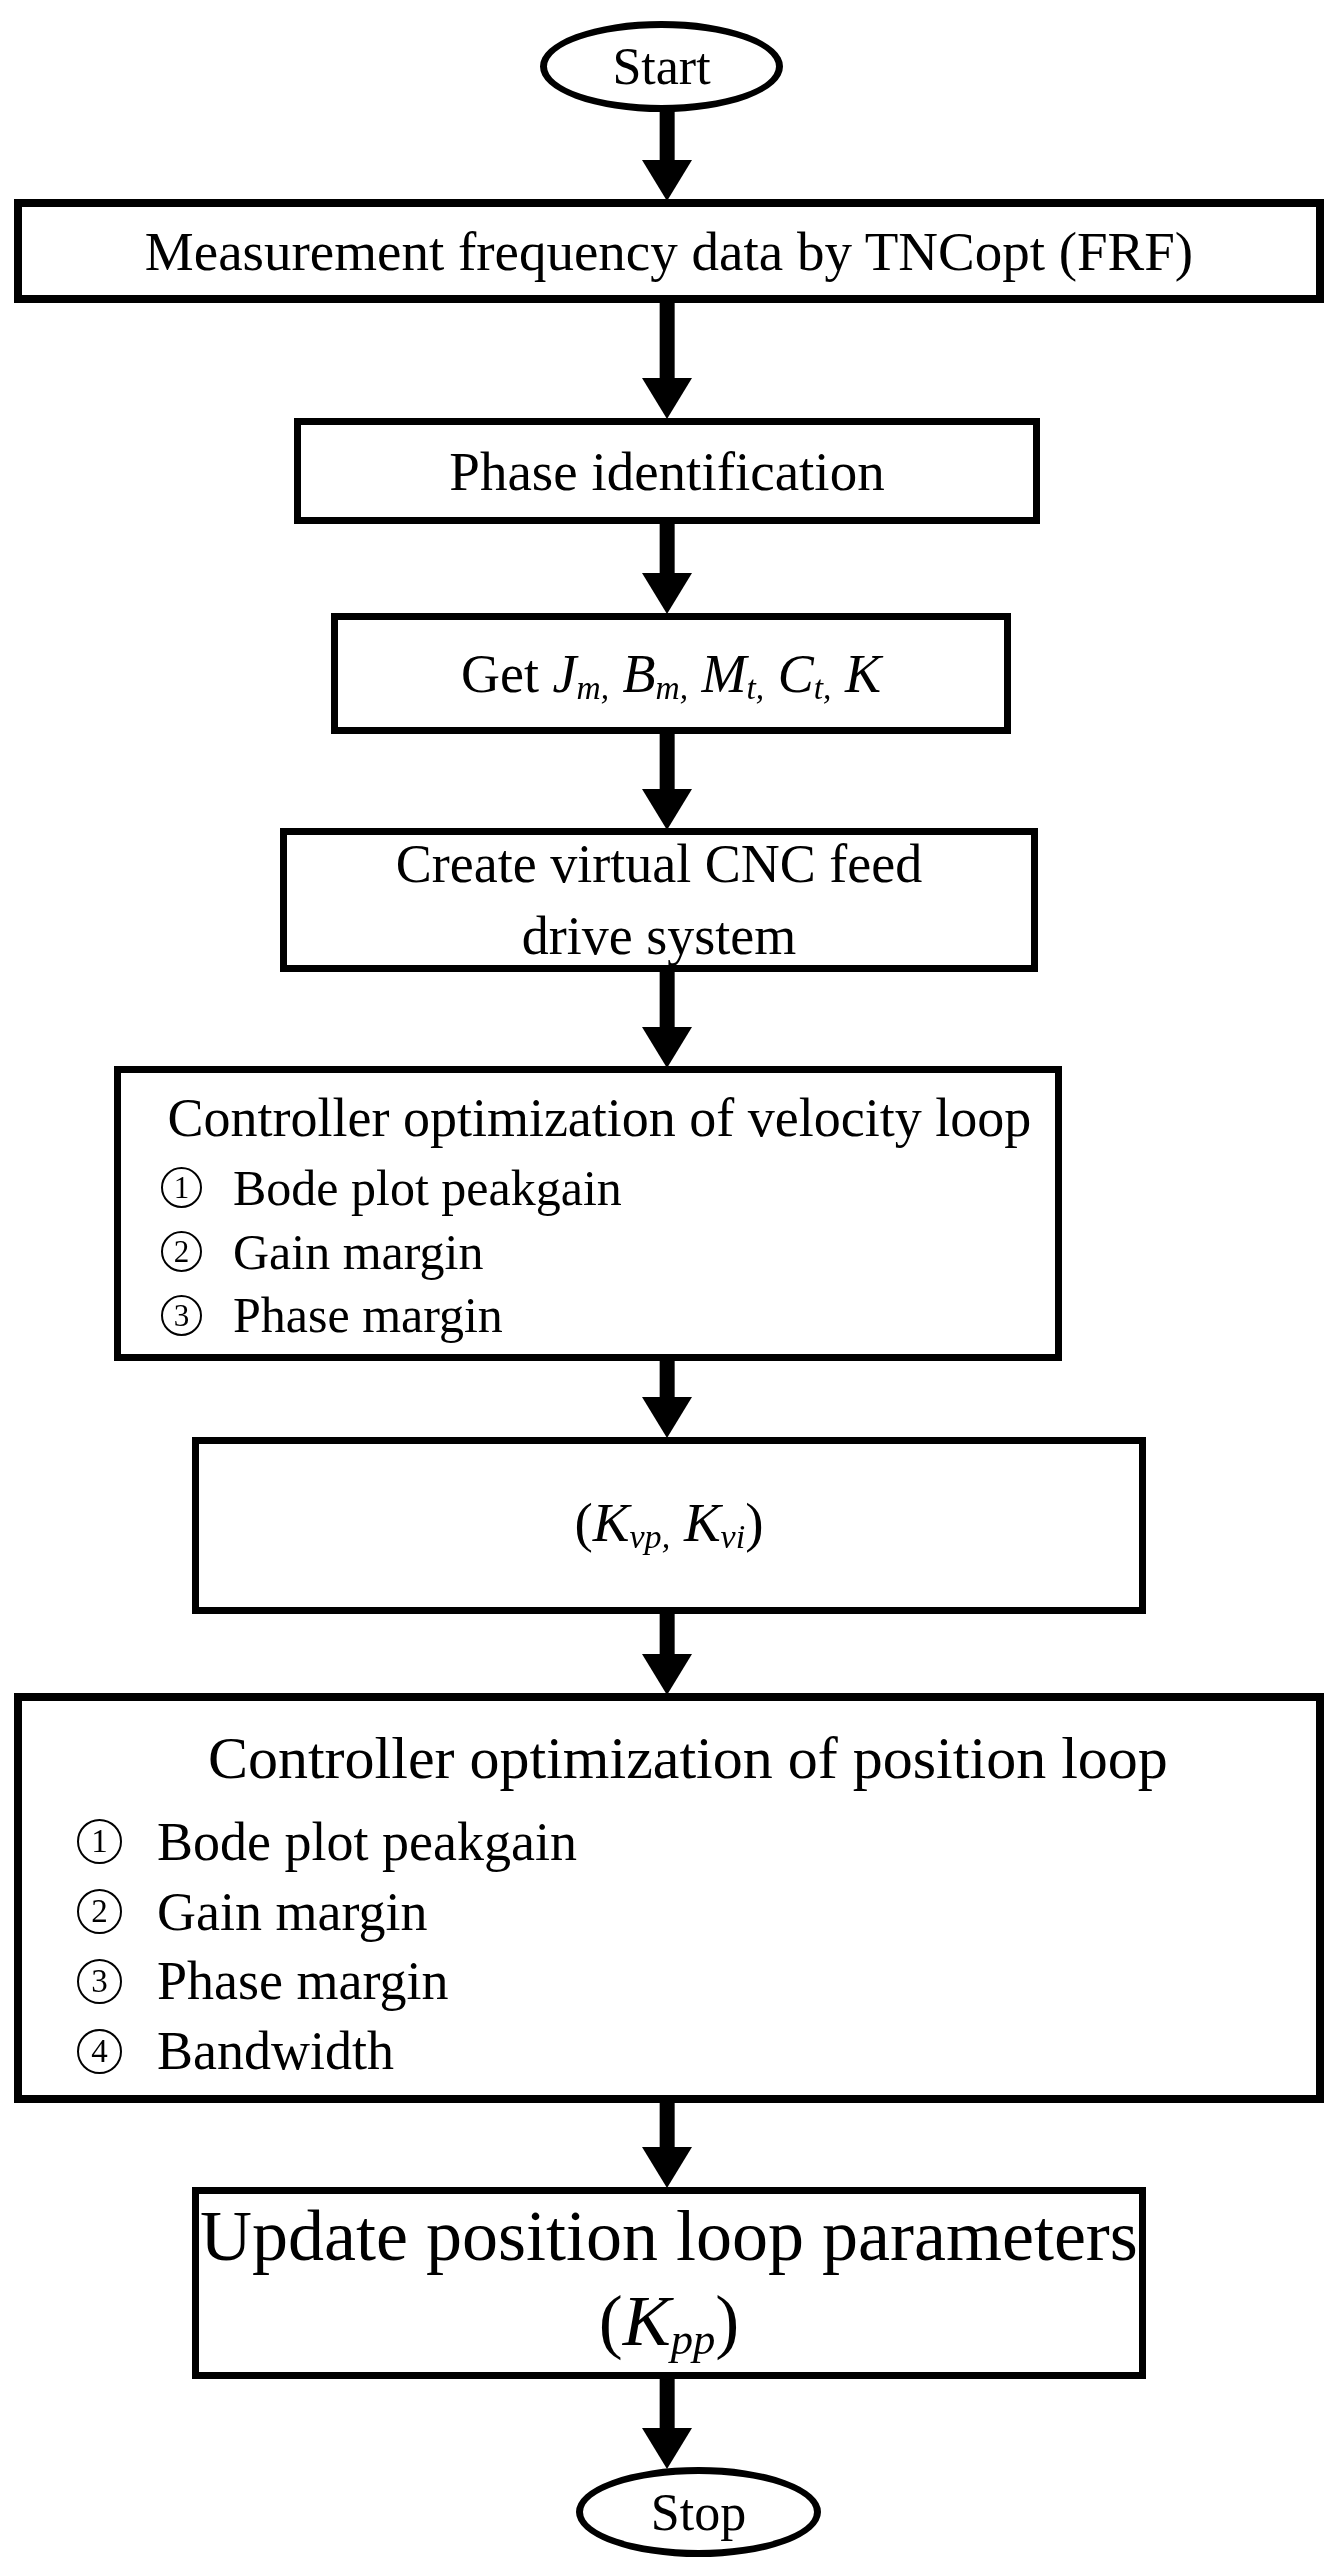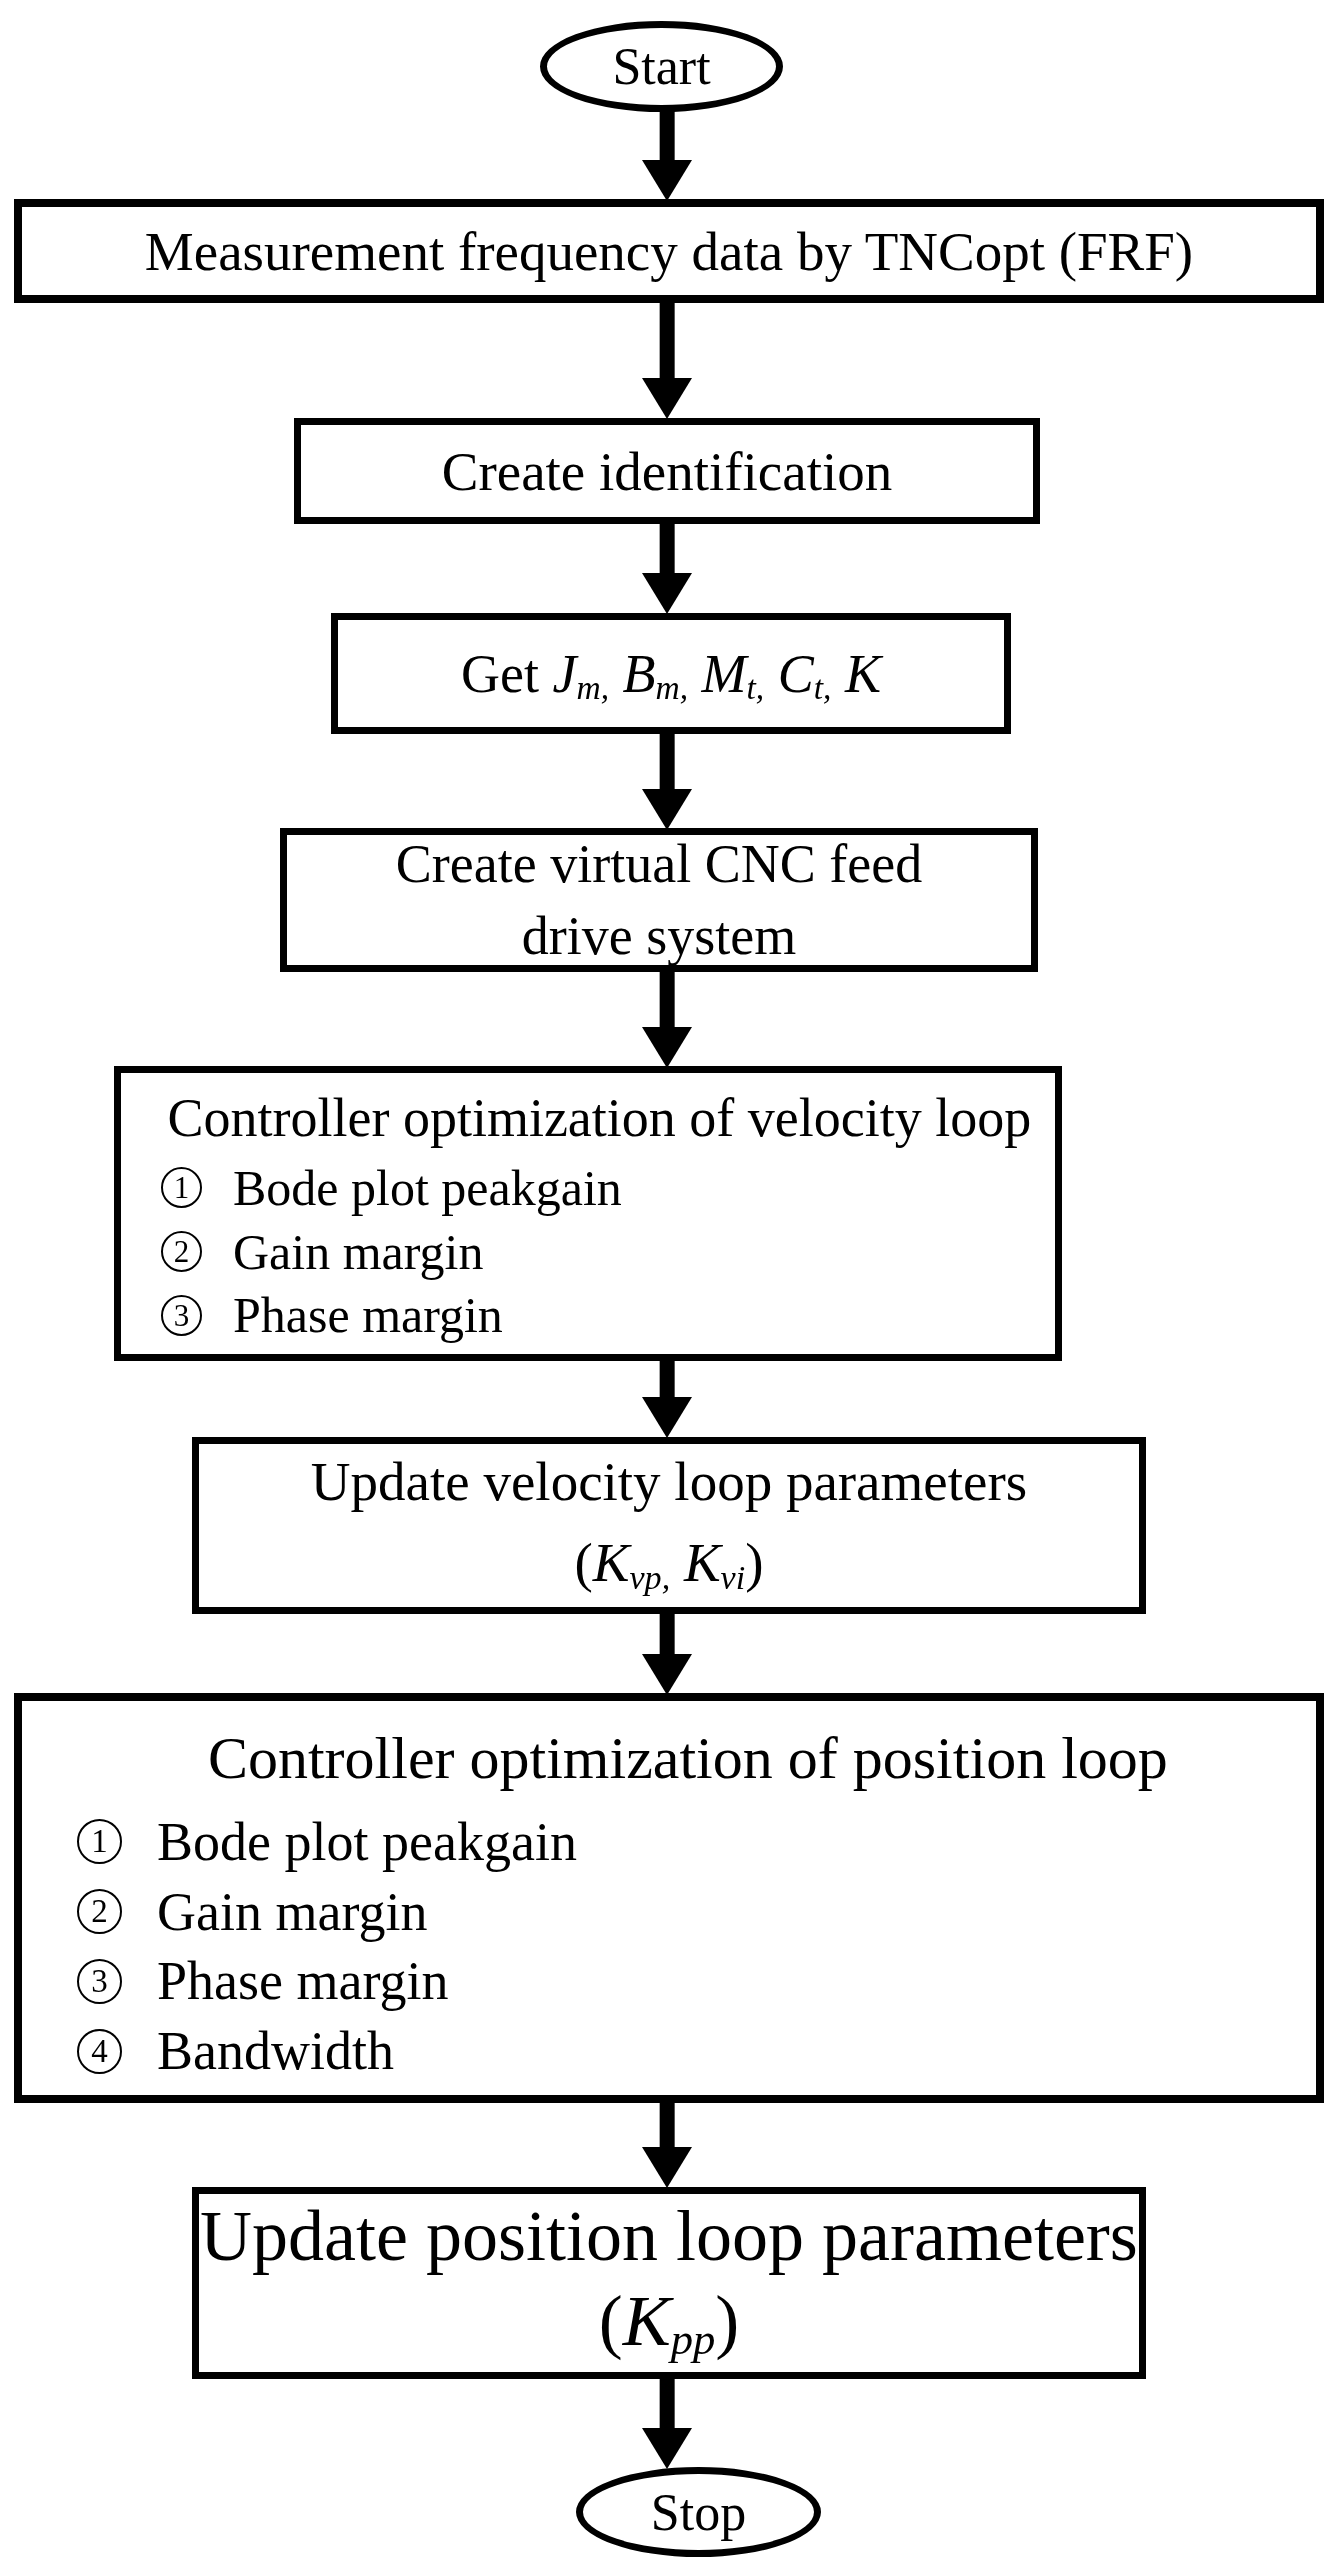--- a/index.html
+++ b/index.html
@@ -71,21 +71,21 @@
   <div class="node thick" style="left:14px; top:199px; width:1310px; height:104px; font-size:55px;">
     <span>Measurement frequency data by TNCopt (FRF)</span>
   </div>
 
   <div class="arrow" style="left:642px; top:302px; height:117px;">
     <div class="stem"></div>
     <div class="head"></div>
   </div>
 
   <div class="node" style="left:294px; top:418px; width:746px; height:106px; font-size:55px;">
-    <span>Create identification</span>
+    <span>Phase identification</span>
   </div>
 
   <div class="arrow" style="left:642px; top:522px; height:92px;">
     <div class="stem"></div>
     <div class="head"></div>
   </div>
 
   <div class="node" style="left:331px; top:613px; width:680px; height:121px; font-size:54px;">
     <span class="rich"><span>Get </span><span class="i">J</span><span class="sub">m,</span><span> </span><span class="i">B</span><span class="sub">m,</span><span> </span><span class="i">M</span><span class="sub">t,</span><span> </span><span class="i">C</span><span class="sub">t,</span><span> </span><span class="i">K</span></span>
   </div>
@@ -120,21 +120,20 @@
       <span>Phase margin</span>
     </div>
   </div>
 
   <div class="arrow" style="left:642px; top:1359px; height:79px;">
     <div class="stem"></div>
     <div class="head"></div>
   </div>
 
   <div class="node" style="left:192px; top:1437px; width:954px; height:177px; font-size:55px; line-height:81px;">
-    <span>Update velocity loop parameters</span>
     <span class="rich"><span>(</span><span class="i">K</span><span class="sub">vp,</span><span> </span><span class="i">K</span><span class="sub">vi</span><span>)</span></span>
   </div>
 
   <div class="arrow" style="left:642px; top:1612px; height:83px;">
     <div class="stem"></div>
     <div class="head"></div>
   </div>
 
   <div class="node opt thick" style="left:14px; top:1693px; width:1310px; height:410px; padding:8.6px 17.3px 8.6px 55px;">
     <div class="title" style="font-size:60px; height:97px; line-height:97px;">Controller optimization of position loop</div>

